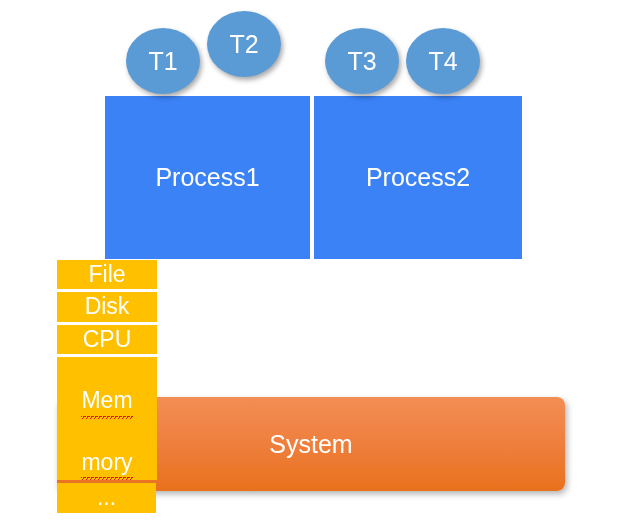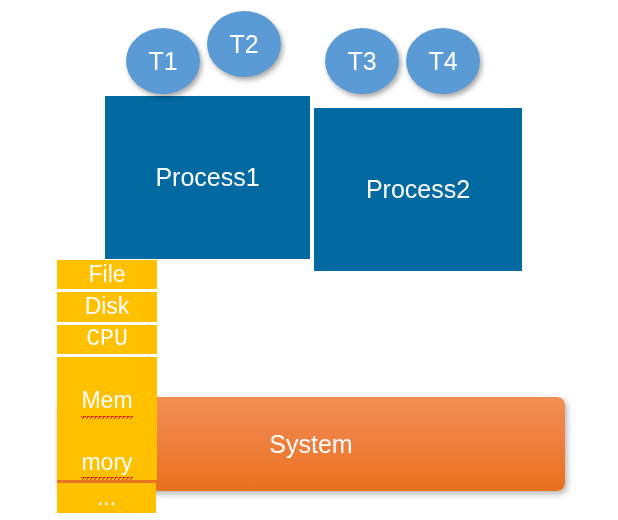--- a/index.html
+++ b/index.html
@@ -35,30 +35,30 @@
     font-size: 25px;
     line-height: 1;
     z-index: 3;
   }
 
   
   .process {
     position: absolute;
     top: 96px;
     height: 163px;
-    background: #0369a1;
+    background: #3b82f6;
     display: flex;
     align-items: center;
     justify-content: center;
     color: #ffffff;
     font-size: 25px;
     z-index: 2;
   }
   #process-1 { left: 105px; width: 205px; }
-  #process-2 { left: 314px; width: 208px; margin-top: 12px; }
+  #process-2 { left: 314px; width: 208px; }
 
   
   #resource-row {
     position: absolute;
     left: 57px;
     top: 260px;
     width: 508px;
     height: 135px;
     display: flex;
     gap: 3px;
@@ -72,21 +72,21 @@
     justify-content: center;
     text-align: center;
     color: #ffffff;
     font-size: 23px;
     line-height: 1.28;
     box-sizing: border-box;
     padding: 0 2px;
   }
   #resource-file   { width: 100px; }
   #resource-disk   { width: 100px; }
-  #resource-cpu    { width: 100px; font-family: Liberation Mono, monospace; }
+  #resource-cpu    { width: 100px; }
   #resource-memory { width: 100px; }
   #resource-more   { width: 99px; }
 
   
   .misspelled {
     display: inline-block;
     background-image:
       repeating-linear-gradient(
         125deg,
         #e81313 0px, #e81313 1.1px,

